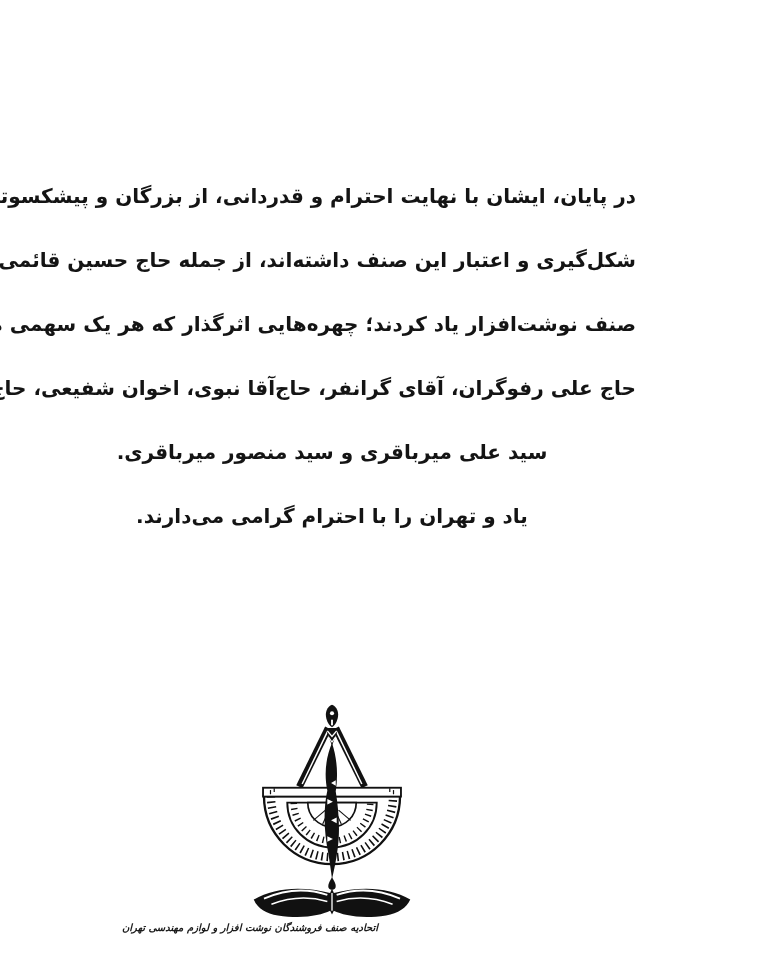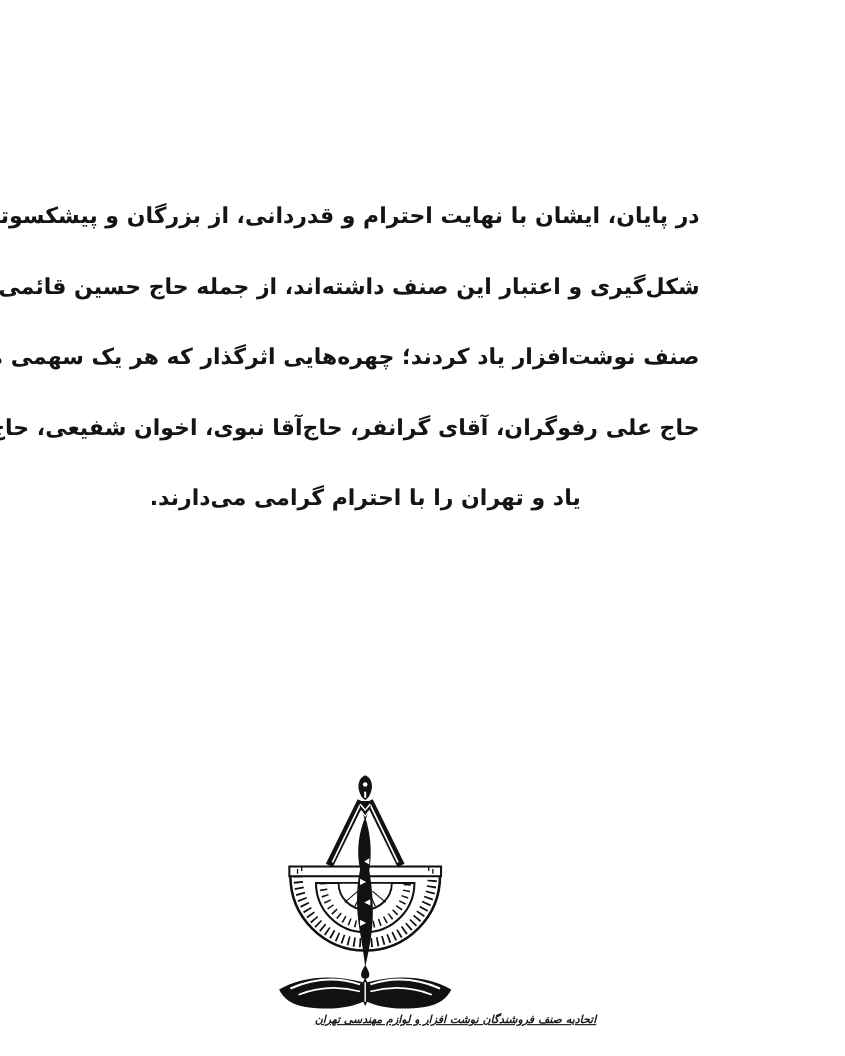--- a/index.html
+++ b/index.html
@@ -20,23 +20,22 @@
     line-height:64px;
     color:#141414;
     letter-spacing:-0.2px;
   }
   .text-line{white-space:nowrap;}
   .logo{
     position:absolute;
     top:702px;left:50%;
     transform:translateX(-50%);
     width:420px;
-    text-align:right;
+    text-align:left;
     color:#111;
-    text-decoration:underline;
   }
   .logo svg{display:block;margin:0 auto;}
   .logo-caption{
     margin-top:1px;
     direction:rtl;
     font-family:"DejaVu Sans",sans-serif;
     font-style:italic;
     font-weight:700;
     font-size:10px;
     white-space:nowrap;
@@ -46,20 +45,21 @@
 </head>
 <body>
 
 <div class="page">
 
   <div class="text-block">
     <div class="text-line">در پایان، ایشان با نهایت احترام و قدردانی، از بزرگان و پیشکسوتان شریف</div>
     <div class="text-line">شکل‌گیری و اعتبار این صنف داشته‌اند، از جمله حاج حسین قائمی،</div>
     <div class="text-line">صنف نوشت‌افزار یاد کردند؛ چهره‌هایی اثرگذار که هر یک سهمی ماندگار در</div>
     <div class="text-line">حاج علی رفوگران، آقای گرانفر، حاج‌آقا نبوی، اخوان شفیعی، حاج‌آقا مخملی،</div>
+    <div class="text-line">سید علی میرباقری و سید منصور میرباقری.</div>
     <div class="text-line">یاد و تهران را با احترام گرامی می‌دارند.</div>
   </div>
 
   <div class="logo">
     <svg width="168" height="219" viewBox="0 0 180 235">
 
       <g>
         <line x1="86" y1="28" x2="55" y2="91" stroke="#111" stroke-width="7.5"></line>
         <line x1="94" y1="28" x2="125" y2="91" stroke="#111" stroke-width="7.5"></line>
         <line x1="85.5" y1="31" x2="58" y2="88" stroke="#fff" stroke-width="1.6"></line>

